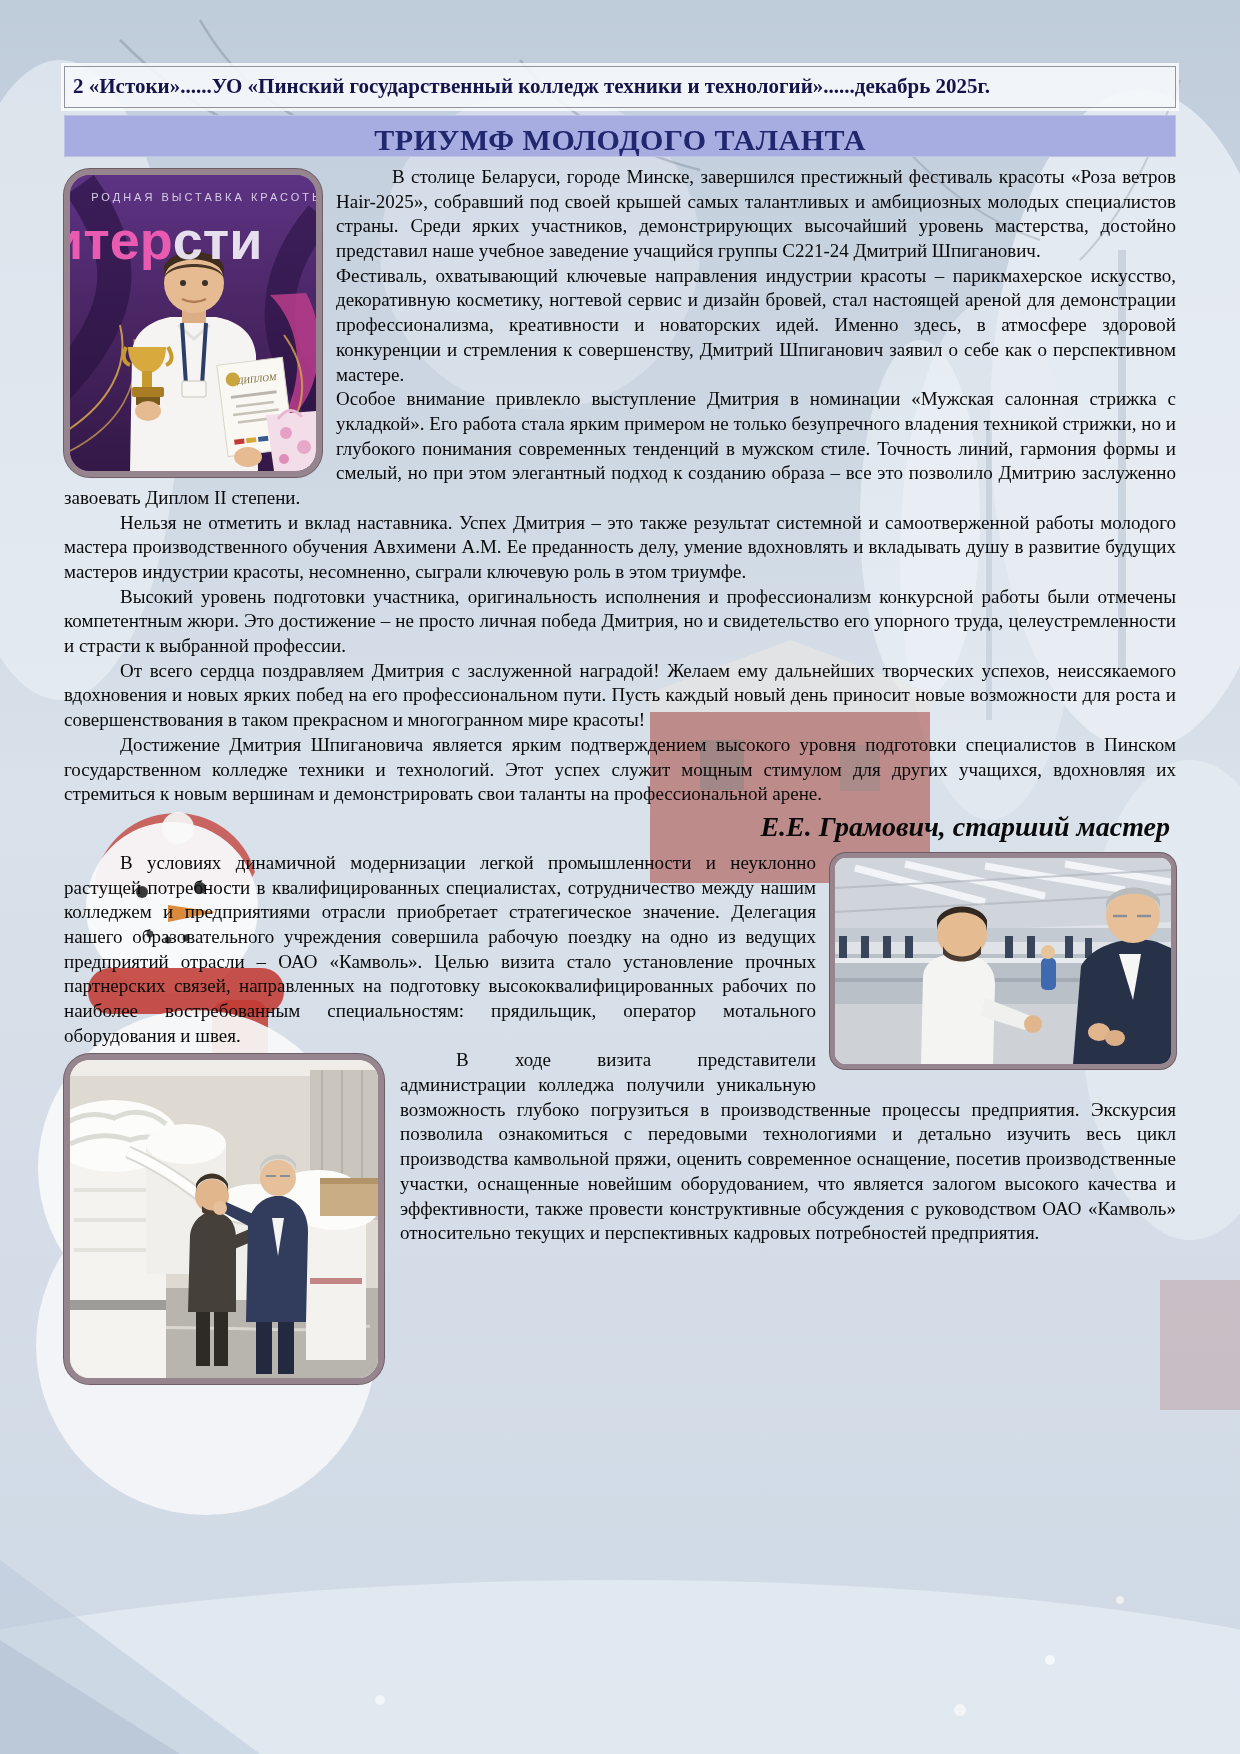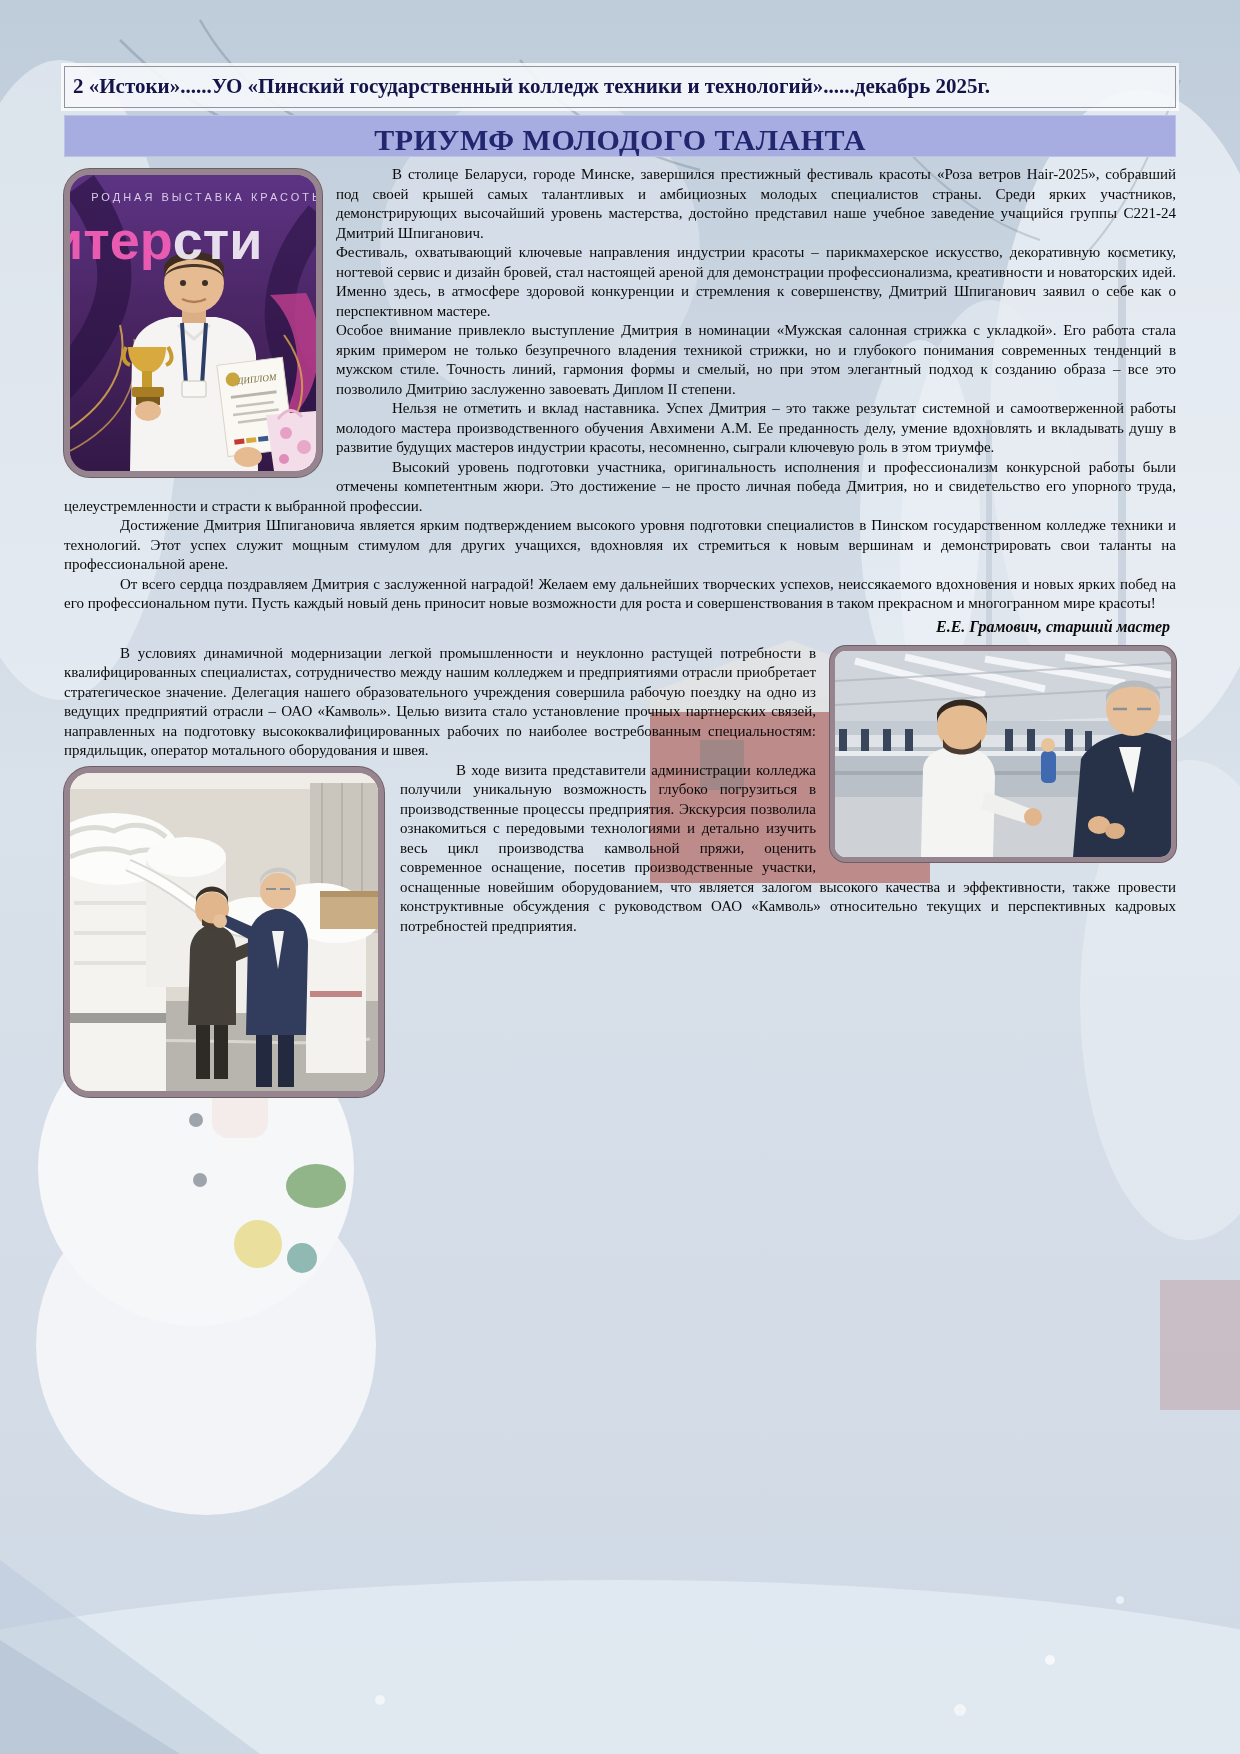--- a/index.html
+++ b/index.html
@@ -14,24 +14,24 @@
     border:1px solid #8f949e;box-shadow:0 0 0 3px rgba(250,251,253,0.85);
     font-weight:bold;font-size:21px;color:#14144a;padding:0 8px;white-space:nowrap;overflow:hidden;
   }
   .titlebar{
     clear:both;height:42px;margin-top:7px;background:#a8ade1;
     display:flex;align-items:flex-end;justify-content:center;
     box-shadow:inset 0 0 0 1px rgba(255,255,255,0.25);
   }
   .titlebar span{font-size:30px;font-weight:bold;color:#20276e;letter-spacing:0.5px;}
   .article{margin-top:8px;}
-  .p{font-size:15px;line-height:1.3;text-align:justify;margin:0;}
+  .p{font-size:19px;line-height:1.3;text-align:justify;margin:0;}
   .indent{text-indent:56px;}
   .signature{
-    text-align:right;font-size:16px;font-weight:bold;font-style:italic;
+    text-align:right;font-size:28px;font-weight:bold;font-style:italic;
     margin:4px 6px 2px 0;
   }
   .photo{
     position:relative;overflow:hidden;background:#5a3180;
     border:6px solid #96858e;box-shadow:0 0 0 1px #6e5f66;
   }
   .photo svg{display:block;}
   .photo1{float:left;width:246px;height:296px;border-radius:26px;margin:4px 14px 4px 0;}
   .photo2{float:right;width:336px;height:206px;border-width:5px;border-radius:16px;margin:2px 0 8px 14px;background:#dfe3e8;}
   .photo3{float:left;width:308px;height:318px;border-radius:26px;margin:6px 16px 4px 0;background:#ded9d1;}
@@ -199,22 +199,22 @@
         <div class="p1-top-caption">РОДНАЯ ВЫСТАВКА КРАСОТЫ</div>
         <div class="p1-big-caption"><span class="pink">итер</span><span class="lite">сти</span></div>
         <div class="diploma-label">ДИПЛОМ</div>
       </div>
 
       <p class="p indent">В столице Беларуси, городе Минске, завершился престижный фестиваль красоты «Роза ветров Hair-2025», собравший под своей крышей самых талантливых и амбициозных молодых специалистов страны. Среди ярких участников, демонстрирующих высочайший уровень мастерства, достойно представил наше учебное заведение учащийся группы С221-24 Дмитрий Шпиганович.</p>
       <p class="p">Фестиваль, охватывающий ключевые направления индустрии красоты – парикмахерское искусство, декоративную косметику, ногтевой сервис и дизайн бровей, стал настоящей ареной для демонстрации профессионализма, креативности и новаторских идей. Именно здесь, в атмосфере здоровой конкуренции и стремления к совершенству, Дмитрий Шпиганович заявил о себе как о перспективном мастере.</p>
       <p class="p">Особое внимание привлекло выступление Дмитрия в номинации «Мужская салонная стрижка с укладкой». Его работа стала ярким примером не только безупречного владения техникой стрижки, но и глубокого понимания современных тенденций в мужском стиле. Точность линий, гармония формы и смелый, но при этом элегантный подход к созданию образа – все это позволило Дмитрию заслуженно завоевать Диплом II степени.</p>
       <p class="p indent">Нельзя не отметить и вклад наставника. Успех Дмитрия – это также результат системной и самоотверженной работы молодого мастера производственного обучения Авхимени А.М. Ее преданность делу, умение вдохновлять и вкладывать душу в развитие будущих мастеров индустрии красоты, несомненно, сыграли ключевую роль в этом триумфе.</p>
       <p class="p indent">Высокий уровень подготовки участника, оригинальность исполнения и профессионализм конкурсной работы были отмечены компетентным жюри. Это достижение – не просто личная победа Дмитрия, но и свидетельство его упорного труда, целеустремленности и страсти к выбранной профессии.</p>
+      <p class="p indent">От всего сердца поздравляем Дмитрия с заслуженной наградой! Желаем ему дальнейших творческих успехов, неиссякаемого вдохновения и новых ярких побед на его профессиональном пути. Пусть каждый новый день приносит новые возможности для роста и совершенствования в таком прекрасном и многогранном мире красоты!</p>
       <p class="p indent">Достижение Дмитрия Шпигановича является ярким подтверждением высокого уровня подготовки специалистов в Пинском государственном колледже техники и технологий. Этот успех служит мощным стимулом для других учащихся, вдохновляя их стремиться к новым вершинам и демонстрировать свои таланты на профессиональной арене.</p>
-      <p class="p indent">От всего сердца поздравляем Дмитрия с заслуженной наградой! Желаем ему дальнейших творческих успехов, неиссякаемого вдохновения и новых ярких побед на его профессиональном пути. Пусть каждый новый день приносит новые возможности для роста и совершенствования в таком прекрасном и многогранном мире красоты!</p>
       <div class="signature">Е.Е. Грамович, старший мастер</div>
     </div>
 
 
     <div class="article">
 
       <div class="photo photo2">
         <svg width="336" height="206" viewBox="0 0 336 206">
           <rect width="336" height="206" fill="#dfe3e8"></rect>
           <polygon points="0,0 336,0 336,64 0,78" fill="#d0d5db"></polygon>

